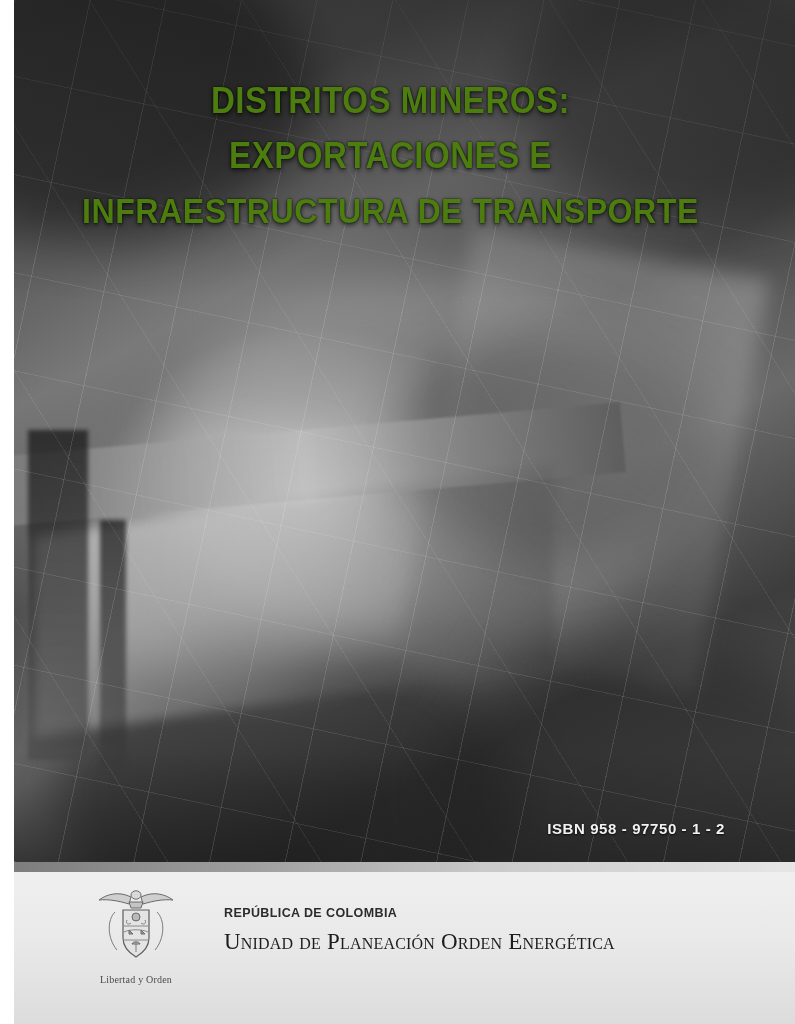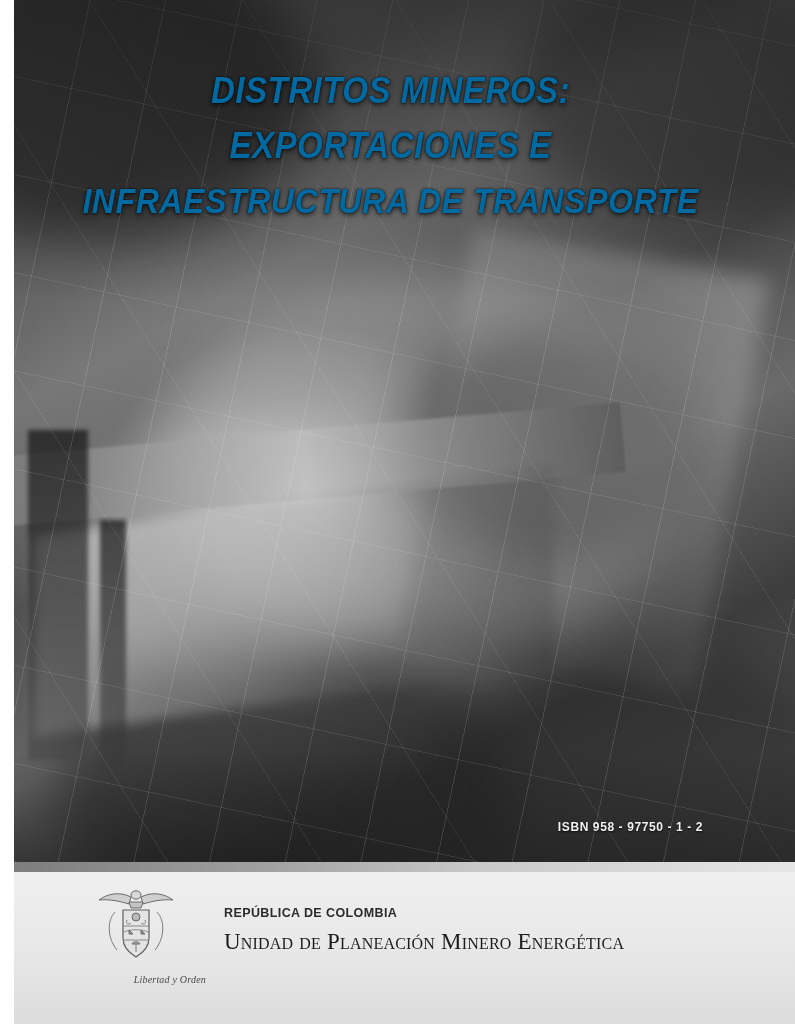--- a/index.html
+++ b/index.html
@@ -98,48 +98,47 @@
   .top-fade {
     position: absolute;
     left: 0; top: 0; width: 781px; height: 300px;
     background: linear-gradient(180deg, rgba(10,10,10,0.45), rgba(10,10,10,0.0));
     pointer-events: none;
   }
 
   
   .title-block {
     position: absolute;
-    left: 0; top: 68px;
+    left: 0; top: 78px;
     width: 781px;
     text-align: center;
-    color: #0369a1;
+    color: #4d7c0f;
     text-shadow: 0 2px 5px rgba(0,0,0,0.7), 0 0 2px rgba(0,0,0,0.9);
     font-weight: bold;
     letter-spacing: 0.5px;
     line-height: 1.30;
     z-index: 5;
-    font-style: italic;
   }
   .title-line {
     font-size: 36px;
     font-weight: bold;
     font-stretch: condensed;
     transform: scaleX(0.92);
     margin: 0 0 8px 0;
     white-space: nowrap;
   }
   .title-line.l3 { font-size: 35px; }
 
   
   .isbn {
     position: absolute;
-    right: 92px;
+    right: 70px;
     top: 820px;
     color: #f2f2f2;
-    font-size: 12px;
+    font-size: 15px;
     font-weight: bold;
     letter-spacing: 0.6px;
     text-shadow: 0 1px 2px rgba(0,0,0,0.8);
     z-index: 6;
   }
 
   
   .sep-bar {
     position: absolute;
     left: 14px;
@@ -156,22 +155,21 @@
     top: 872px;
     width: 781px;
     height: 152px;
     background: linear-gradient(180deg, #efefef 0%, #e9e9e9 45%, #dcdcdc 100%);
   }
   .crest-wrap {
     position: absolute;
     left: 52px;
     top: 14px;
     width: 140px;
-    text-align: right;
-    font-style: italic;
+    text-align: center;
   }
   .crest {
     width: 86px;
     height: 84px;
     margin: 0 auto;
     display: block;
   }
   .crest-caption {
     margin-top: 4px;
     font-size: 10px;
@@ -267,17 +265,17 @@
 
           <line x1="43" y1="58" x2="43" y2="66" stroke="#7d7d7d"></line>
           <path d="M39 58 C40 55, 46 55, 47 58 Z" fill="#b0b0b0" stroke="#6a6a6a"></path>
         </g>
       </svg>
       <div class="crest-caption">Libertad y Orden</div>
     </div>
 
     <div class="footer-text">
       <div class="ft-line1">REPÚBLICA DE COLOMBIA</div>
-      <div class="ft-org">Unidad de Planeación Minero Energética</div>
+      <div class="ft-org">Unidad de Planeación Orden Energética</div>
     </div>
 
   </div>
 </div>
 
 </body></html>

